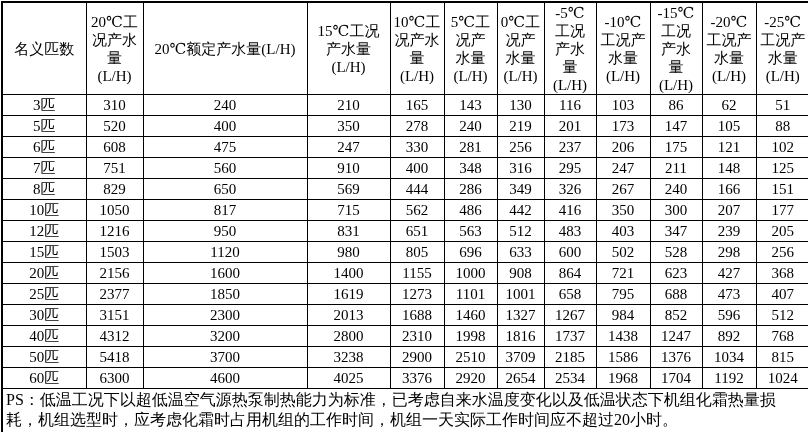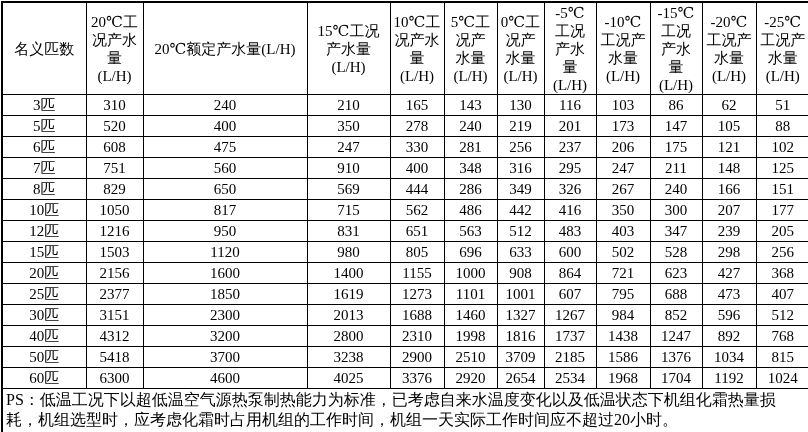--- a/index.html
+++ b/index.html
@@ -244,21 +244,21 @@
         <td>368</td>
       </tr>
       <tr>
         <td>25匹</td>
         <td>2377</td>
         <td>1850</td>
         <td>1619</td>
         <td>1273</td>
         <td>1101</td>
         <td>1001</td>
-        <td>607</td>
+        <td>658</td>
         <td>795</td>
         <td>688</td>
         <td>473</td>
         <td>407</td>
       </tr>
       <tr>
         <td>30匹</td>
         <td>3151</td>
         <td>2300</td>
         <td>2013</td>

